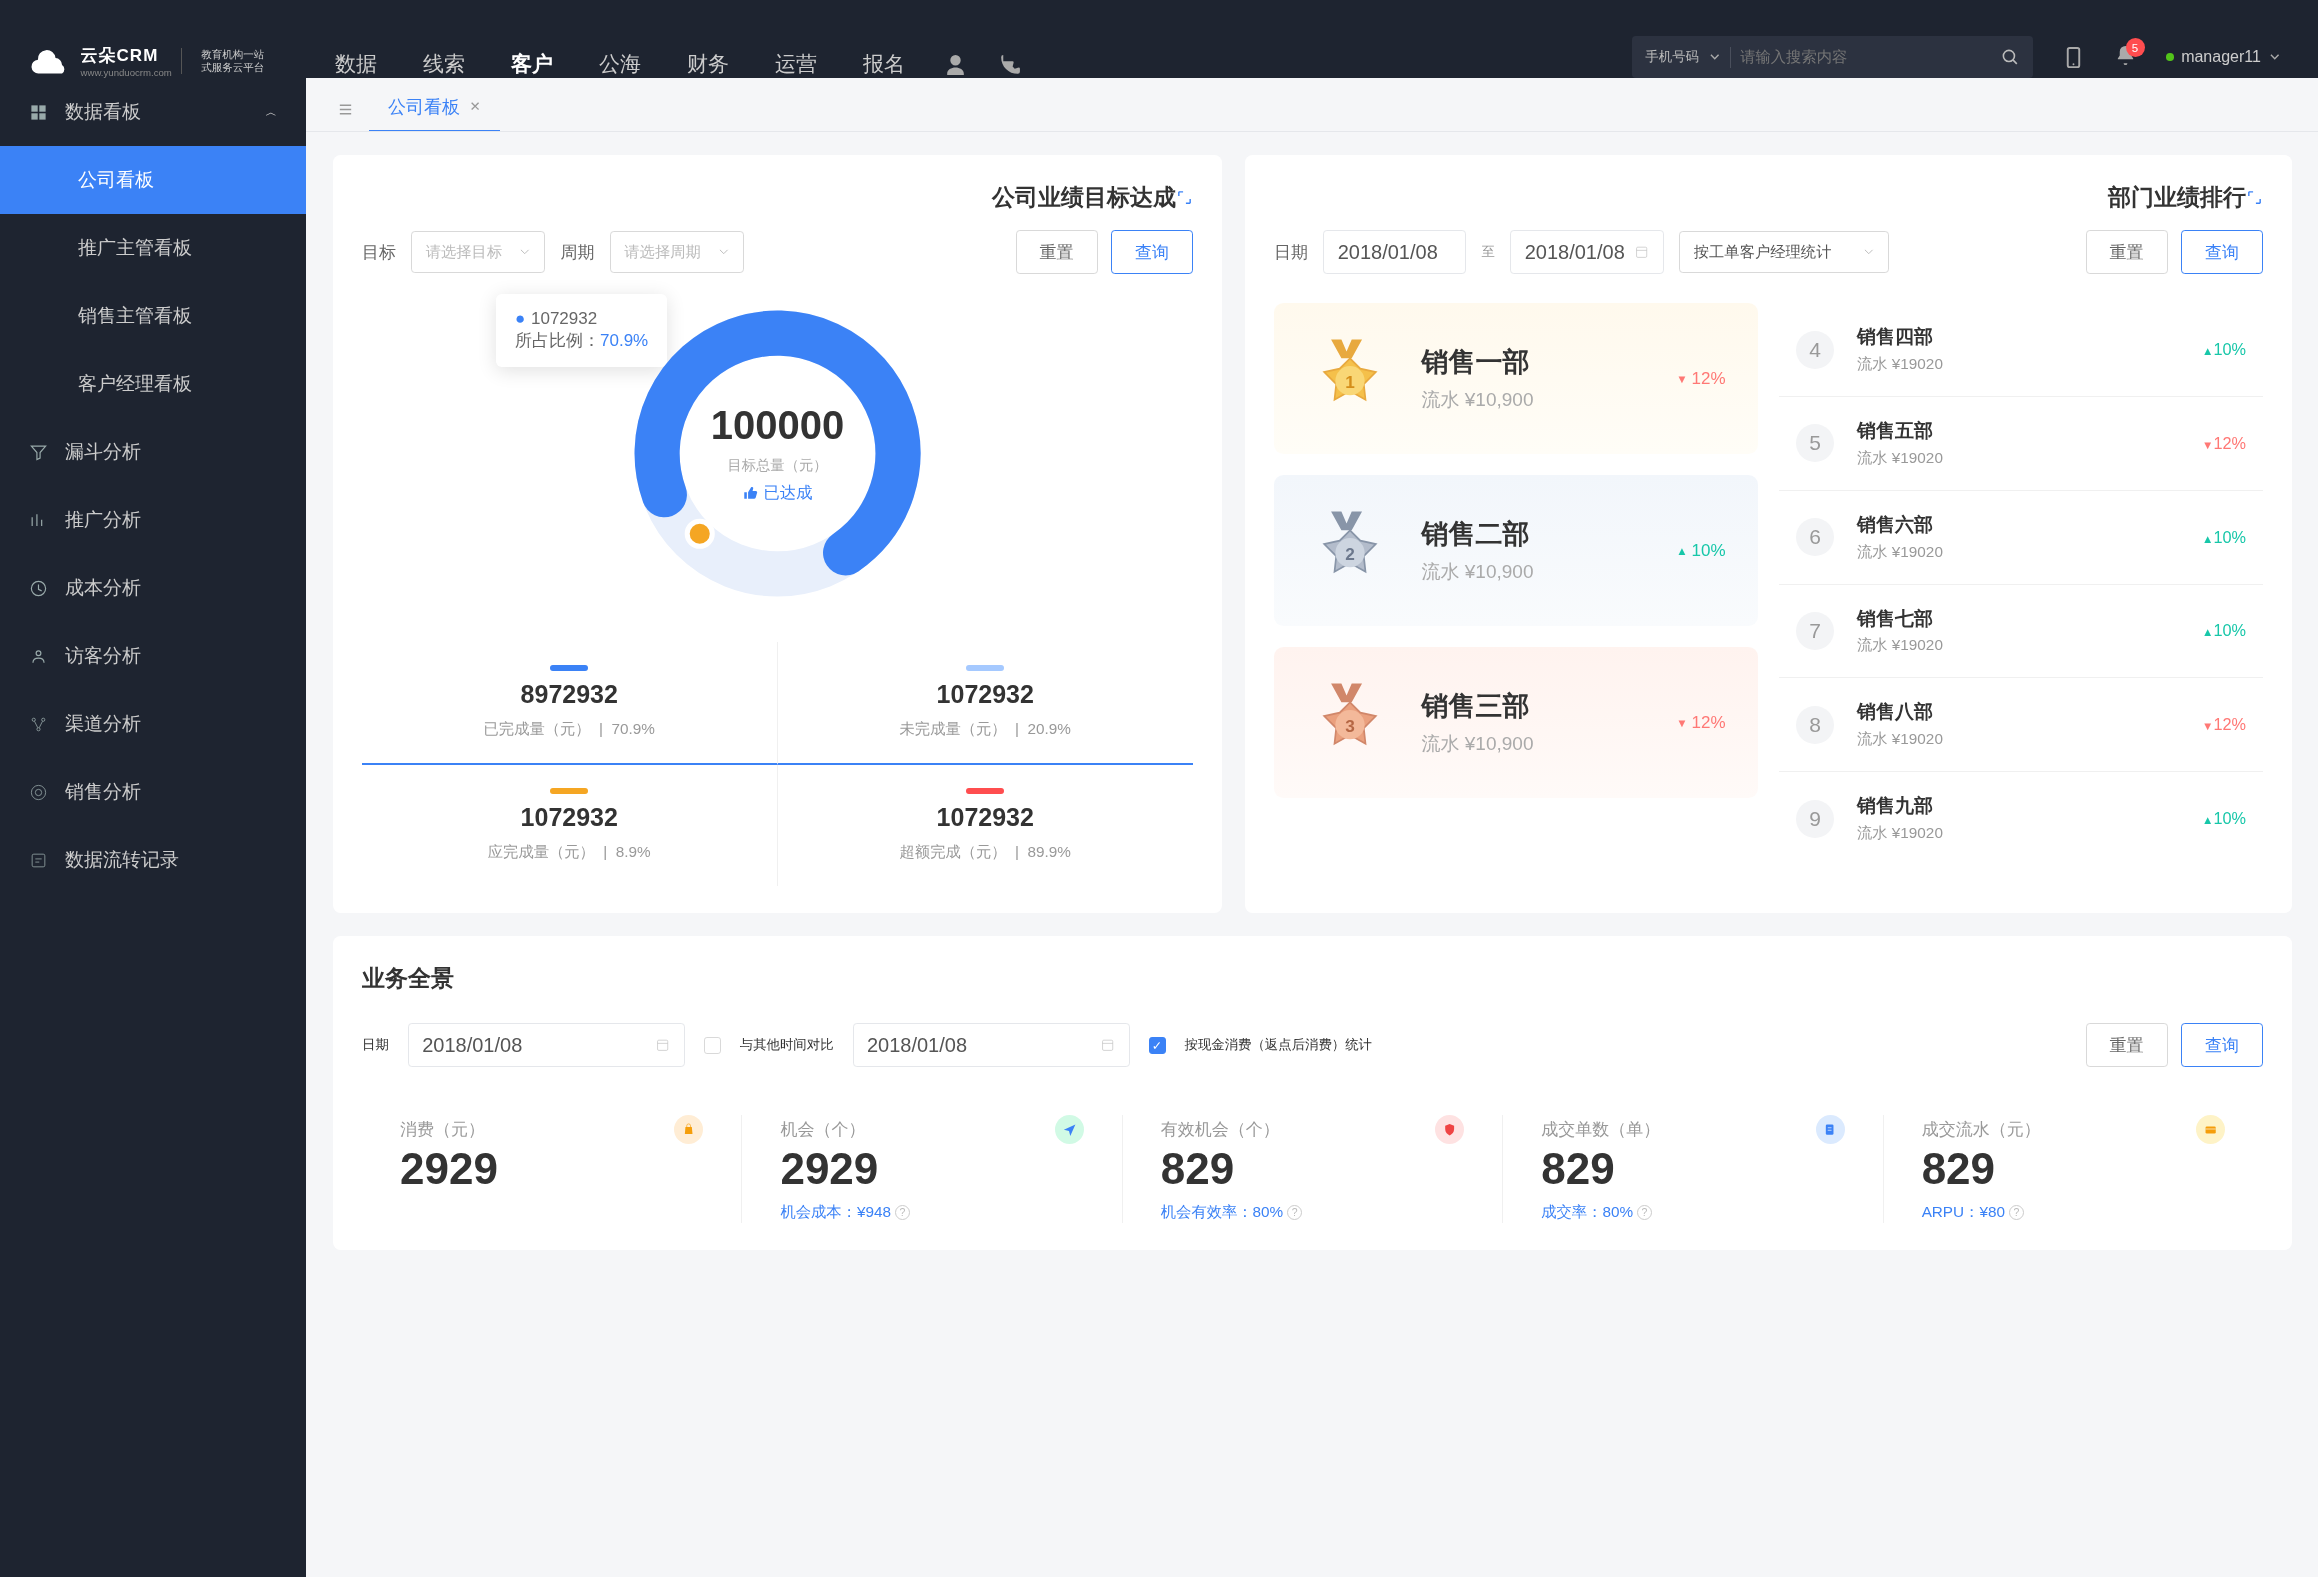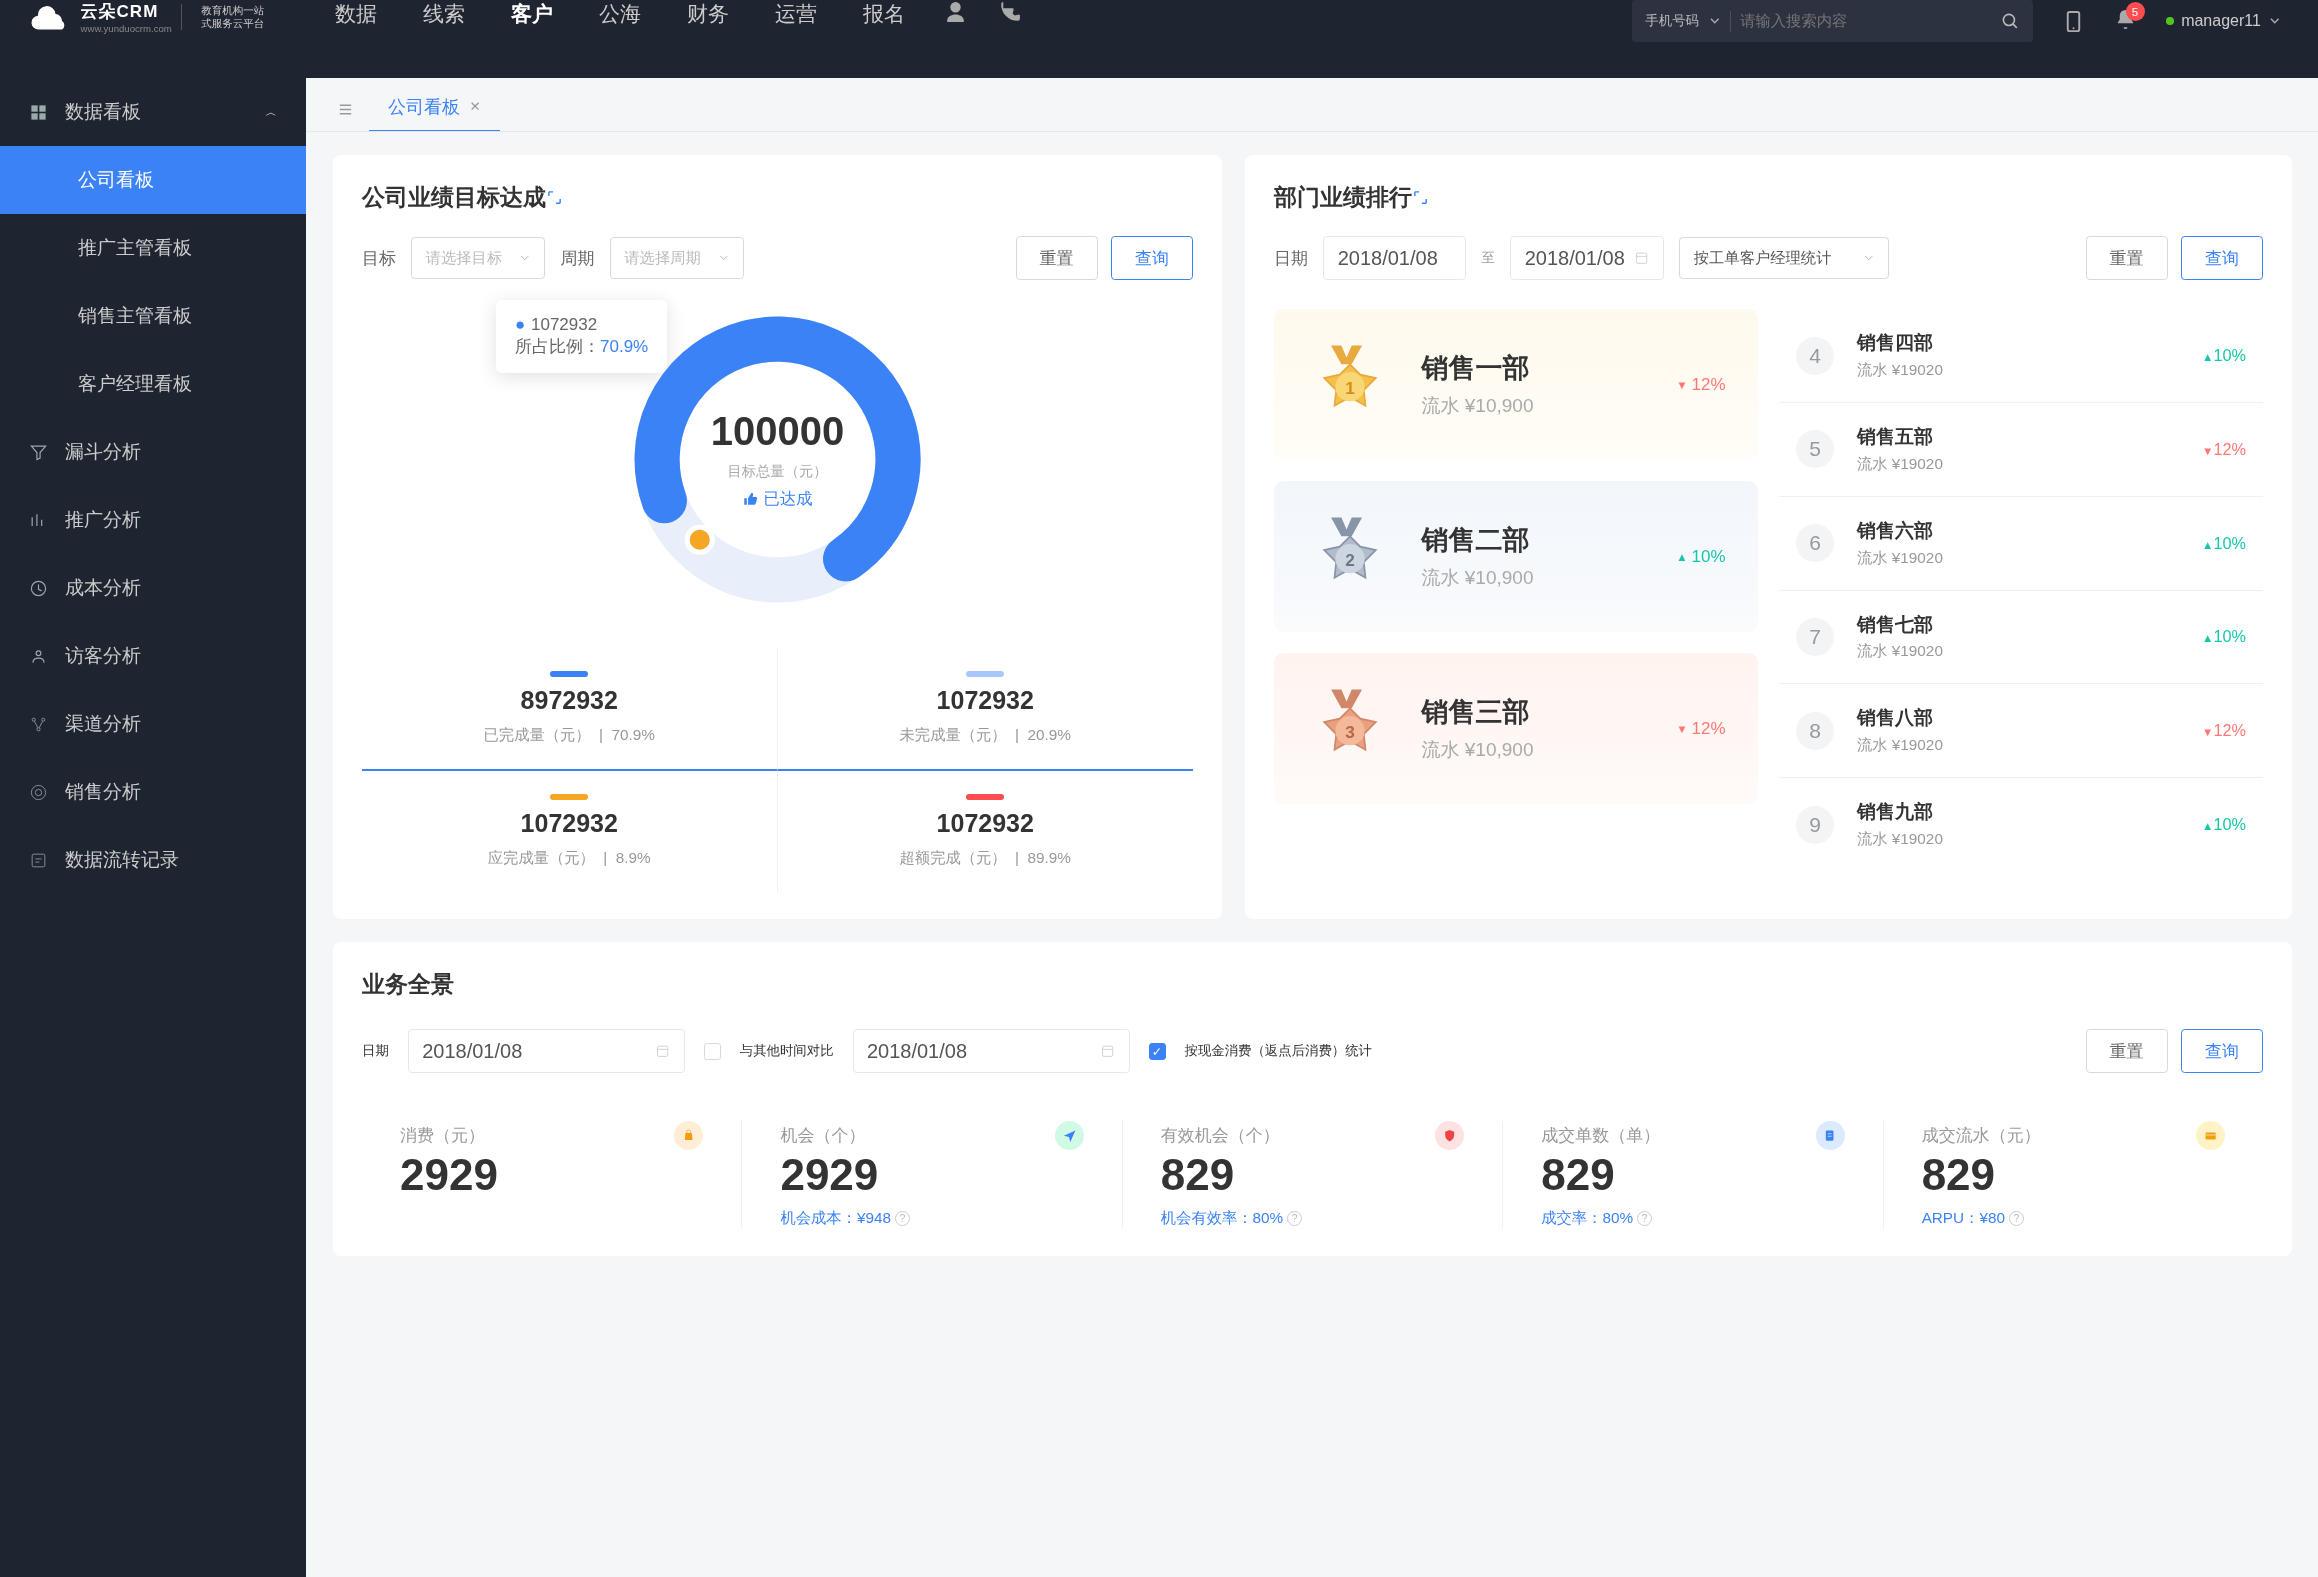--- a/index.html
+++ b/index.html
@@ -12,21 +12,21 @@
   height: 1577px;
   overflow: hidden;
   transform-origin: top left;
 }
 .app { display: flex; height: 100%; width: 100%; }
 
 
 .topbar {
   position: absolute; top: 0; left: 0; right: 0; height: 78px;
   background: #1e2430; color: #bbb;
-  display: flex; align-items: flex-start; padding: 0 38px 0 29px;
+  display: flex; align-items: flex-end; padding: 0 38px 0 29px;
   z-index: 10;
 }
 .logo-area { display: flex; align-items: center; gap: 9.6px; width: 277px; }
 .logo-area .cloud { width: 42px; height: 31px; }
 .logo-text { color: #fff; font-weight: 600; font-size: 17px; letter-spacing: 1px; }
 .logo-sub { font-size: 10.5px; color: #ccc; line-height: 1.2; border-left: 1px solid #555; padding-left: 19px; }
 .nav-main { display: flex; gap: 46px; margin-left: 29px; }
 .nav-main a { color: #ccc; font-size: 21px; cursor: pointer; }
 .nav-main a.active { color: #fff; font-weight: 600; }
 .nav-icons { display: flex; gap: 29px; margin-left: 38px; align-items: center; }
@@ -72,21 +72,21 @@
 .tab {
   padding: 11.5px 19px; font-size: 18px; color: #3b82f6; border-bottom: 1.9px solid #3b82f6;
   display: flex; align-items: center; gap: 9.6px; cursor: pointer;
 }
 .tab .close { font-size: 13.4px; color: #999; }
 .content { flex: 1; padding: 23px 27px; display: flex; flex-direction: column; gap: 23px; overflow: auto; }
 .row1 { display: flex; gap: 23px; }
 
 
 .panel { background: #fff; border-radius: 7.6px; padding: 27px 29px; }
-.panel-head { display: flex; align-items: center; justify-content: flex-start; margin-bottom: 23px; }
+.panel-head { display: flex; align-items: center; justify-content: flex-end; margin-bottom: 17px; }
 .panel-title { font-size: 23px; font-weight: 600; color: #333; }
 .expand-icon { width: 17px; height: 17px; cursor: pointer; stroke: #3b82f6; fill: none; }
 
 .filters { display: flex; align-items: center; gap: 15.3px; margin-bottom: 29px; }
 .filters .label { font-size: 17px; color: #666; }
 .selbox { border: 1px solid #d9d9d9; border-radius: 3.8px; padding: 9.6px 13.4px; display: flex; align-items: center; gap: 9.6px; min-width: 134px; background: #fff; cursor: pointer; color: #bbb; font-size: 15.3px; }
 .selbox .chev { margin-left: auto; }
 .date-input { border: 1px solid #e5e7eb; border-radius: 3.8px; padding: 9.6px 13.4px; display: flex; align-items: center; gap: 9.6px; min-width: 143px; font-size: 20px; color: #555; cursor: pointer; }
 .btn-out { border: 1px solid #d9d9d9; background: #fff; border-radius: 3.8px; padding: 9.6px 23px; font-size: 17px; cursor: pointer; color: #666; }
 .btn-primary-out { border: 1px solid #3b82f6; background: #fff; border-radius: 3.8px; padding: 9.6px 23px; font-size: 17px; cursor: pointer; color: #3b82f6; }

